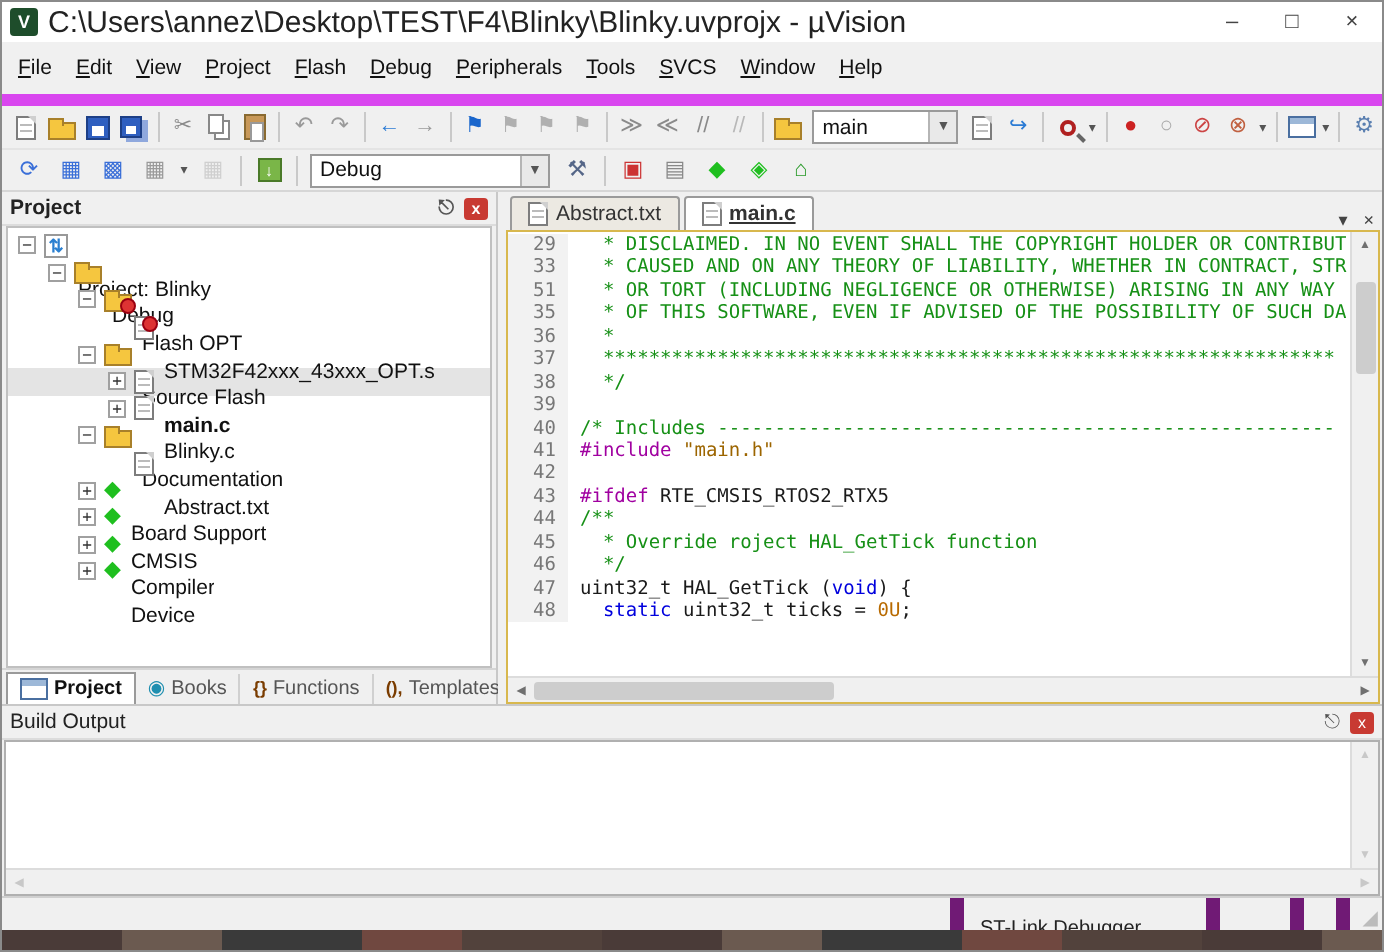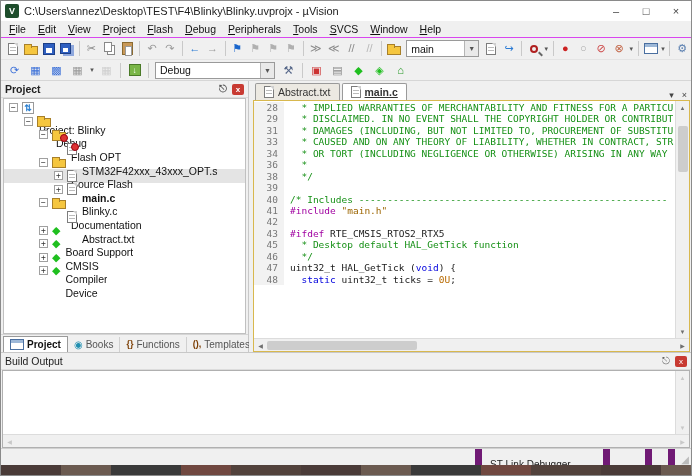--- a/index.html
+++ b/index.html
@@ -5,27 +5,27 @@
   * { margin:0; padding:0; box-sizing:border-box; }
   html,body { background:#555; }
   body { font-family:"Liberation Sans", sans-serif; }
   .win { width:692px; height:476px; background:#f0f0f0; border:1px solid #8a8a8a;
          display:flex; flex-direction:column; overflow:hidden; }
 
   
   .titlebar { height:20px; background:#fff; display:flex; align-items:center; padding-left:4px; flex:0 0 auto; }
   .app-icon { width:14px; height:14px; background:#1e4d2b; color:#fff; font-size:9px; font-weight:bold;
               display:inline-flex; align-items:center; justify-content:center; margin-right:5px; border-radius:2px; }
-  .title-text { font-size:11px; color:#222; flex:1; white-space:nowrap; overflow:hidden; }
+  .title-text { font-size:15px; color:#222; flex:1; white-space:nowrap; overflow:hidden; }
   .winbtns { display:flex; height:100%; }
   .winbtn { width:30px; display:flex; align-items:center; justify-content:center; font-size:11px; color:#444; }
 
   
-  .menubar { height:17px; background:#f0f0f0; display:flex; align-items:center; padding-left:2px;
-             font-size:10.5px; color:#111; flex:0 0 auto; border-bottom:1px solid #d946ef; }
+  .menubar { height:32px; background:#f0f0f0; display:flex; align-items:center; padding-left:2px;
+             font-size:10.5px; color:#111; flex:0 0 auto; border-bottom:6px solid #d946ef; }
   .menu-item { padding:1px 6px; }
 
   
   .toolbar { display:flex; align-items:center; background:#f0f0f0; padding-left:3px; flex:0 0 auto; }
   .tb1 { height:22px; border-bottom:1px solid #e4e4e4; }
   .tb2 { height:21px; border-bottom:1px solid #d6d6d6; }
   .tbtn { width:20px; height:18px; display:inline-flex; align-items:center; justify-content:center;
           font-size:11px; margin:0 0.5px; border-radius:2px; }
   .tsep { width:1px; height:15px; background:#c9c9c9; margin:0 3px; }
   .combo { height:17px; background:#fff; border:1px solid #9a9a9a; display:flex; align-items:center;
@@ -453,33 +453,34 @@
             <span class="sh sh-file"></span>
             <span class="edtab-label">main.c</span>
           </span>
           <span class="sp"></span>
           <span class="tabnav">▾</span>
           <span class="tabnav">×</span>
         </div>
       <div class="edbody">
         <div class="codearea">
           <div class="codescroll" id="code">
-              <div class="cline"><span class="lnum">28</span><span class="ltext"><span class="c-comment">  * IMPLIED WARRANTIES OF MERCHANTABILITY AND FITNESS FOR A PARTICU</span></span></div>
               <div class="cline"><span class="lnum">29</span><span class="ltext"><span class="c-comment">  * DISCLAIMED. IN NO EVENT SHALL THE COPYRIGHT HOLDER OR CONTRIBUT</span></span></div>
-              <div class="cline"><span class="lnum">31</span><span class="ltext"><span class="c-comment">  * DAMAGES (INCLUDING, BUT NOT LIMITED TO, PROCUREMENT OF SUBSTITU</span></span></div>
               <div class="cline"><span class="lnum">33</span><span class="ltext"><span class="c-comment">  * CAUSED AND ON ANY THEORY OF LIABILITY, WHETHER IN CONTRACT, STR</span></span></div>
-              <div class="cline"><span class="lnum">34</span><span class="ltext"><span class="c-comment">  * OR TORT (INCLUDING NEGLIGENCE OR OTHERWISE) ARISING IN ANY WAY</span></span></div>
+              <div class="cline"><span class="lnum">51</span><span class="ltext"><span class="c-comment">  * OR TORT (INCLUDING NEGLIGENCE OR OTHERWISE) ARISING IN ANY WAY</span></span></div>
+              <div class="cline"><span class="lnum">35</span><span class="ltext"><span class="c-comment">  * OF THIS SOFTWARE, EVEN IF ADVISED OF THE POSSIBILITY OF SUCH DA</span></span></div>
               <div class="cline"><span class="lnum">36</span><span class="ltext"><span class="c-comment">  *</span></span></div>
+              <div class="cline"><span class="lnum">37</span><span class="ltext"><span class="c-comment">  ****************************************************************</span></span></div>
               <div class="cline"><span class="lnum">38</span><span class="ltext"><span class="c-comment">  */</span></span></div>
               <div class="cline"><span class="lnum">39</span><span class="ltext"></span></div>
               <div class="cline"><span class="lnum">40</span><span class="ltext"><span class="c-comment">/* Includes ------------------------------------------------------</span></span></div>
               <div class="cline"><span class="lnum">41</span><span class="ltext"><span class="c-prep">#include</span><span class="c-plain"> </span><span class="c-str">"main.h"</span></span></div>
               <div class="cline"><span class="lnum">42</span><span class="ltext"></span></div>
               <div class="cline"><span class="lnum">43</span><span class="ltext"><span class="c-prep">#ifdef</span><span class="c-plain"> RTE_CMSIS_RTOS2_RTX5</span></span></div>
-              <div class="cline"><span class="lnum">45</span><span class="ltext"><span class="c-comment">  * Desktop default HAL_GetTick function</span></span></div>
+              <div class="cline"><span class="lnum">44</span><span class="ltext"><span class="c-comment">/**</span></span></div>
+              <div class="cline"><span class="lnum">45</span><span class="ltext"><span class="c-comment">  * Override roject HAL_GetTick function</span></span></div>
               <div class="cline"><span class="lnum">46</span><span class="ltext"><span class="c-comment">  */</span></span></div>
               <div class="cline"><span class="lnum">47</span><span class="ltext"><span class="c-plain">uint32_t HAL_GetTick (</span><span class="c-kw">void</span><span class="c-plain">) {</span></span></div>
               <div class="cline"><span class="lnum">48</span><span class="ltext"><span class="c-plain">  </span><span class="c-kw">static</span><span class="c-plain"> uint32_t ticks = </span><span class="c-num">0U</span><span class="c-plain">;</span></span></div>
             </div>
           <div class="vsb">
             <span class="sbarrow">▲</span>
             <div class="vthumb" style="height:46px; margin-top:12px;"></div>
             <span class="sp"></span>
             <span class="sbarrow">▼</span>
           </div>

